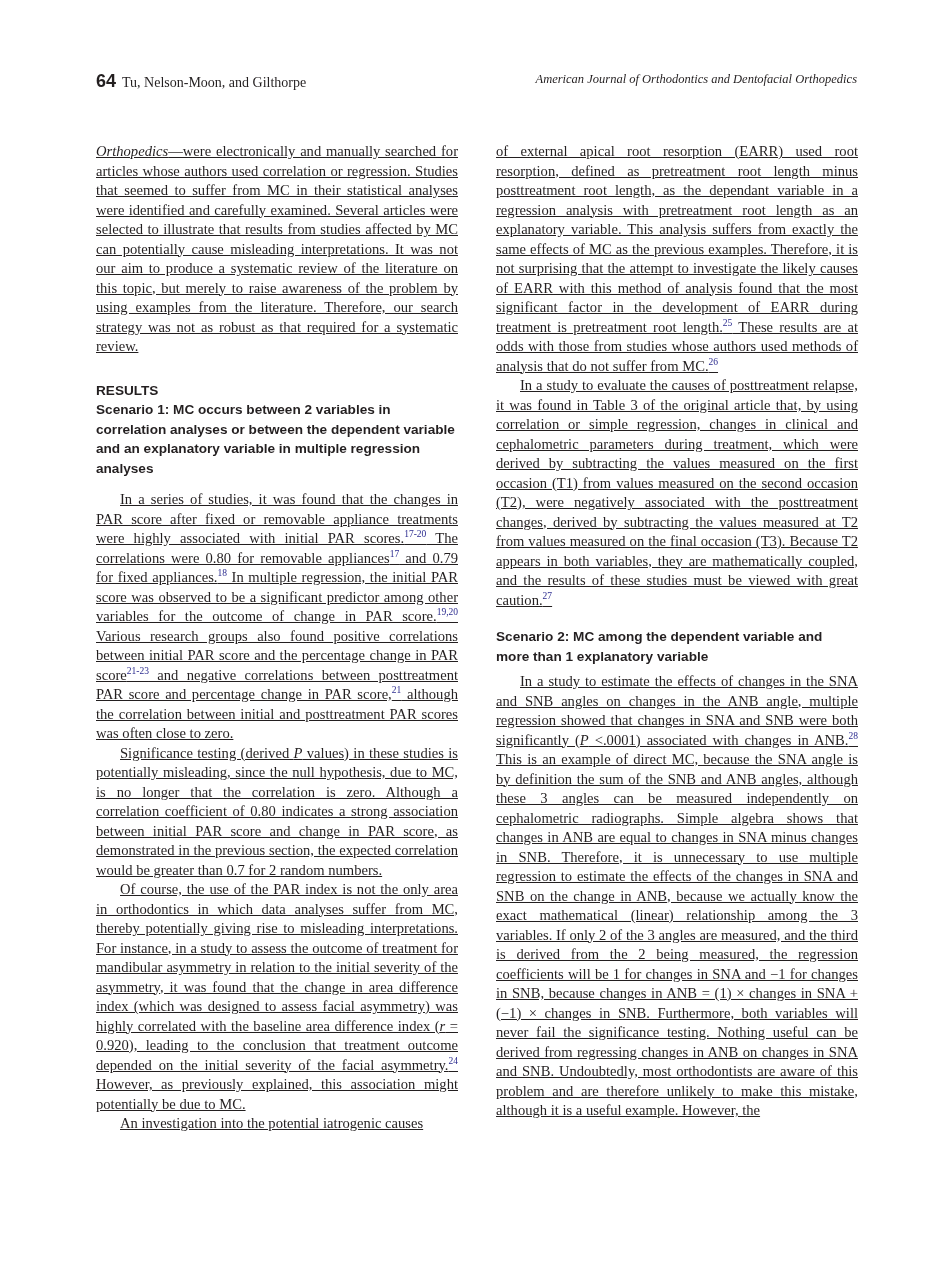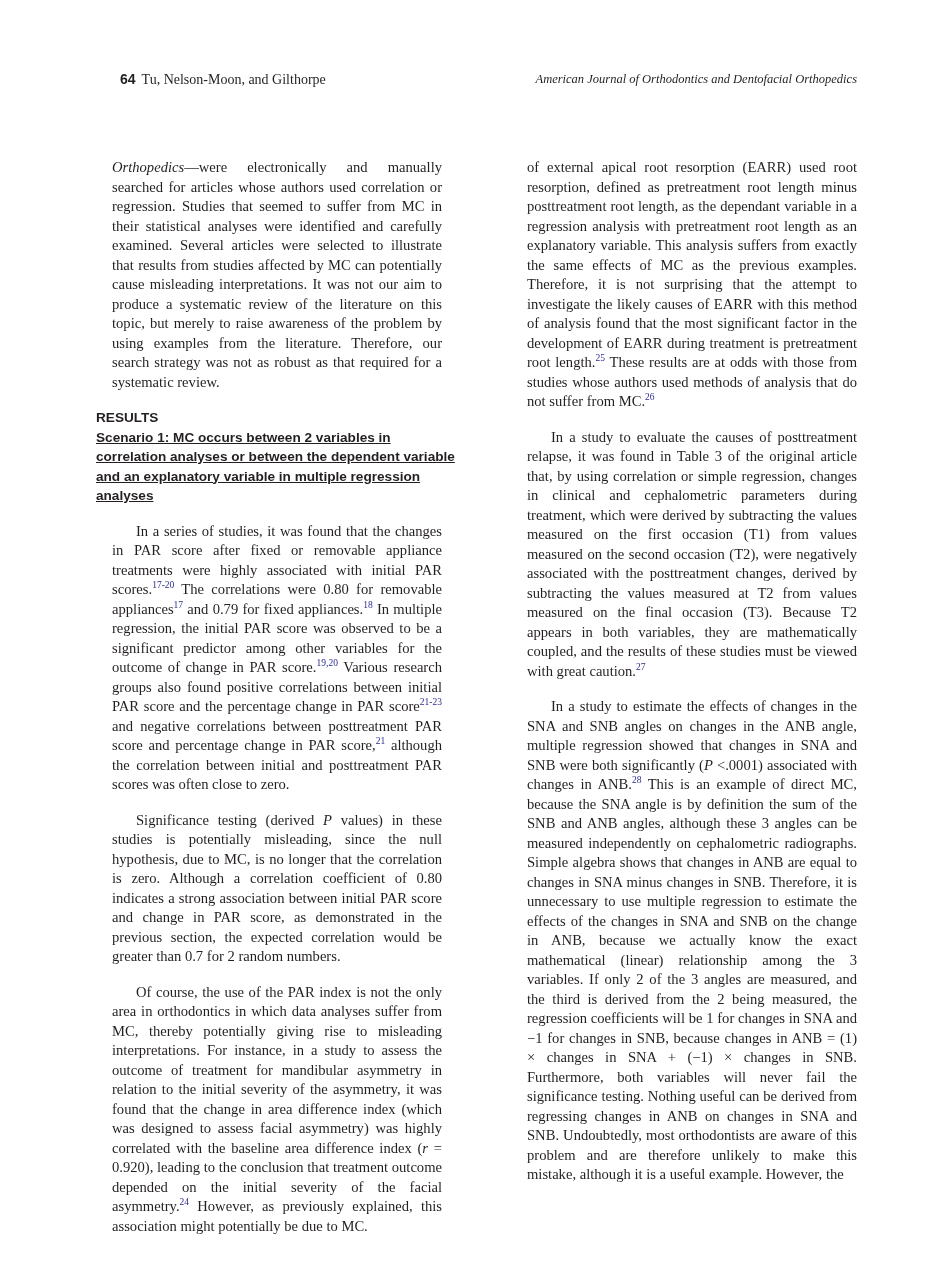--- a/index.html
+++ b/index.html
@@ -1,29 +1,29 @@
 <!DOCTYPE html>
 <html><head>
 <meta charset="utf-8">
 <style>
   html, body { margin: 0; padding: 0; background: #ffffff; }
   body { width: 950px; height: 1272px; position: relative; overflow: hidden; color: #231f20; }
   .header-left { position: absolute; left: 96px; top: 71px; font-family: "Liberation Serif", serif; font-size: 14px; }
-  .page-num { font-family: "Liberation Sans", sans-serif; font-weight: bold; font-size: 14px; margin-right: 6px; margin-left: 24px; }
+  .page-num { font-family: "Liberation Sans", sans-serif; font-weight: bold; font-size: 18px; margin-right: 6px; }
   .running-authors { }
   .header-right { position: absolute; right: 93px; top: 71px; text-align: right; font-family: "Liberation Serif", serif; font-style: italic; font-size: 12.5px; line-height: 17px; margin-left: 20px; }
   .col { position: absolute; top: 142px; width: 362px; font-family: "Liberation Serif", serif; font-size: 14.6px; line-height: 19.5px; text-align: justify; }
   .col-left { left: 96px; }
-  .col-right { left: 511px; }
-  p { margin: 16px; }
+  .col-right { left: 496px; }
+  p { margin: 0; text-decoration: underline; }
   p.indent { text-indent: 24px; }
   .sec-head { font-family: "Liberation Sans", sans-serif; font-weight: bold; font-size: 13.6px; line-height: 19.5px; text-align: left; }
-  .results-head { margin-top: 8px; }
+  .results-head { margin-top: 24px; }
   .scen2-head { margin-top: 17px; margin-bottom: 6px; }
-  .scen1-head { margin-bottom: 6px; text-decoration: underline; }
+  .scen1-head { margin-bottom: 12px; }
   sup { color: #2b2b8f; font-size: 9.5px; line-height: 0; vertical-align: 6px; }
   em { font-style: italic; }
 </style>
 </head>
 <body>
 
 <div class="header-left">
   <span class="page-num">64</span><span class="running-authors">Tu, Nelson-Moon, and Gilthorpe</span>
 </div>
 <div class="header-right">
@@ -35,22 +35,24 @@
 
   <div class="sec-head results-head">RESULTS</div>
   <div class="sec-head scen1-head">Scenario 1: MC occurs between 2 variables in correlation analyses or between the dependent variable and an explanatory variable in multiple regression analyses</div>
 
   <p class="indent"><span>In a series of studies, it was found that the changes in PAR score after fixed or removable appliance treatments were highly associated with initial PAR scores.</span><sup>17-20</sup><span> The correlations were 0.80 for removable appliances</span><sup>17</sup><span> and 0.79 for fixed appliances.</span><sup>18</sup><span> In multiple regression, the initial PAR score was observed to be a significant predictor among other variables for the outcome of change in PAR score.</span><sup>19,20</sup><span> Various research groups also found positive correlations between initial PAR score and the percentage change in PAR score</span><sup>21-23</sup><span> and negative correlations between posttreatment PAR score and percentage change in PAR score,</span><sup>21</sup><span> although the correlation between initial and posttreatment PAR scores was often close to zero.</span></p>
 
   <p class="indent"><span>Significance testing (derived </span><em>P</em><span> values) in these studies is potentially misleading, since the null hypothesis, due to MC, is no longer that the correlation is zero. Although a correlation coefficient of 0.80 indicates a strong association between initial PAR score and change in PAR score, as demonstrated in the previous section, the expected correlation would be greater than 0.7 for 2 random numbers.</span></p>
 
   <p class="indent"><span>Of course, the use of the PAR index is not the only area in orthodontics in which data analyses suffer from MC, thereby potentially giving rise to misleading interpretations. For instance, in a study to assess the outcome of treatment for mandibular asymmetry in relation to the initial severity of the asymmetry, it was found that the change in area difference index (which was designed to assess facial asymmetry) was highly correlated with the baseline area difference index (</span><em>r</em><span> = 0.920), leading to the conclusion that treatment outcome depended on the initial severity of the facial asymmetry.</span><sup>24</sup><span> However, as previously explained, this association might potentially be due to MC.</span></p>
 
+  <p class="indent">An investigation into the potential iatrogenic causes</p>
 </div>
 
 <div class="col col-right">
   <p><span>of external apical root resorption (EARR) used root resorption, defined as pretreatment root length minus posttreatment root length, as the dependant variable in a regression analysis with pretreatment root length as an explanatory variable. This analysis suffers from exactly the same effects of MC as the previous examples. Therefore, it is not surprising that the attempt to investigate the likely causes of EARR with this method of analysis found that the most significant factor in the development of EARR during treatment is pretreatment root length.</span><sup>25</sup><span> These results are at odds with those from studies whose authors used methods of analysis that do not suffer from MC.</span><sup>26</sup></p>
 
   <p class="indent"><span>In a study to evaluate the causes of posttreatment relapse, it was found in Table 3 of the original article that, by using correlation or simple regression, changes in clinical and cephalometric parameters during treatment, which were derived by subtracting the values measured on the first occasion (T1) from values measured on the second occasion (T2), were negatively associated with the posttreatment changes, derived by subtracting the values measured at T2 from values measured on the final occasion (T3). Because T2 appears in both variables, they are mathematically coupled, and the results of these studies must be viewed with great caution.</span><sup>27</sup></p>
 
+  <div class="sec-head scen2-head">Scenario 2: MC among the dependent variable and more than 1 explanatory variable</div>
 
   <p class="indent"><span>In a study to estimate the effects of changes in the SNA and SNB angles on changes in the ANB angle, multiple regression showed that changes in SNA and SNB were both significantly (</span><em>P</em><span> &lt;.0001) associated with changes in ANB.</span><sup>28</sup><span> This is an example of direct MC, because the SNA angle is by definition the sum of the SNB and ANB angles, although these 3 angles can be measured independently on cephalometric radiographs. Simple algebra shows that changes in ANB are equal to changes in SNA minus changes in SNB. Therefore, it is unnecessary to use multiple regression to estimate the effects of the changes in SNA and SNB on the change in ANB, because we actually know the exact mathematical (linear) relationship among the 3 variables. If only 2 of the 3 angles are measured, and the third is derived from the 2 being measured, the regression coefficients will be 1 for changes in SNA and −1 for changes in SNB, because changes in ANB = (1) × changes in SNA + (−1) × changes in SNB. Furthermore, both variables will never fail the significance testing. Nothing useful can be derived from regressing changes in ANB on changes in SNA and SNB. Undoubtedly, most orthodontists are aware of this problem and are therefore unlikely to make this mistake, although it is a useful example. However, the</span></p>
 </div>
 
 </body></html>

